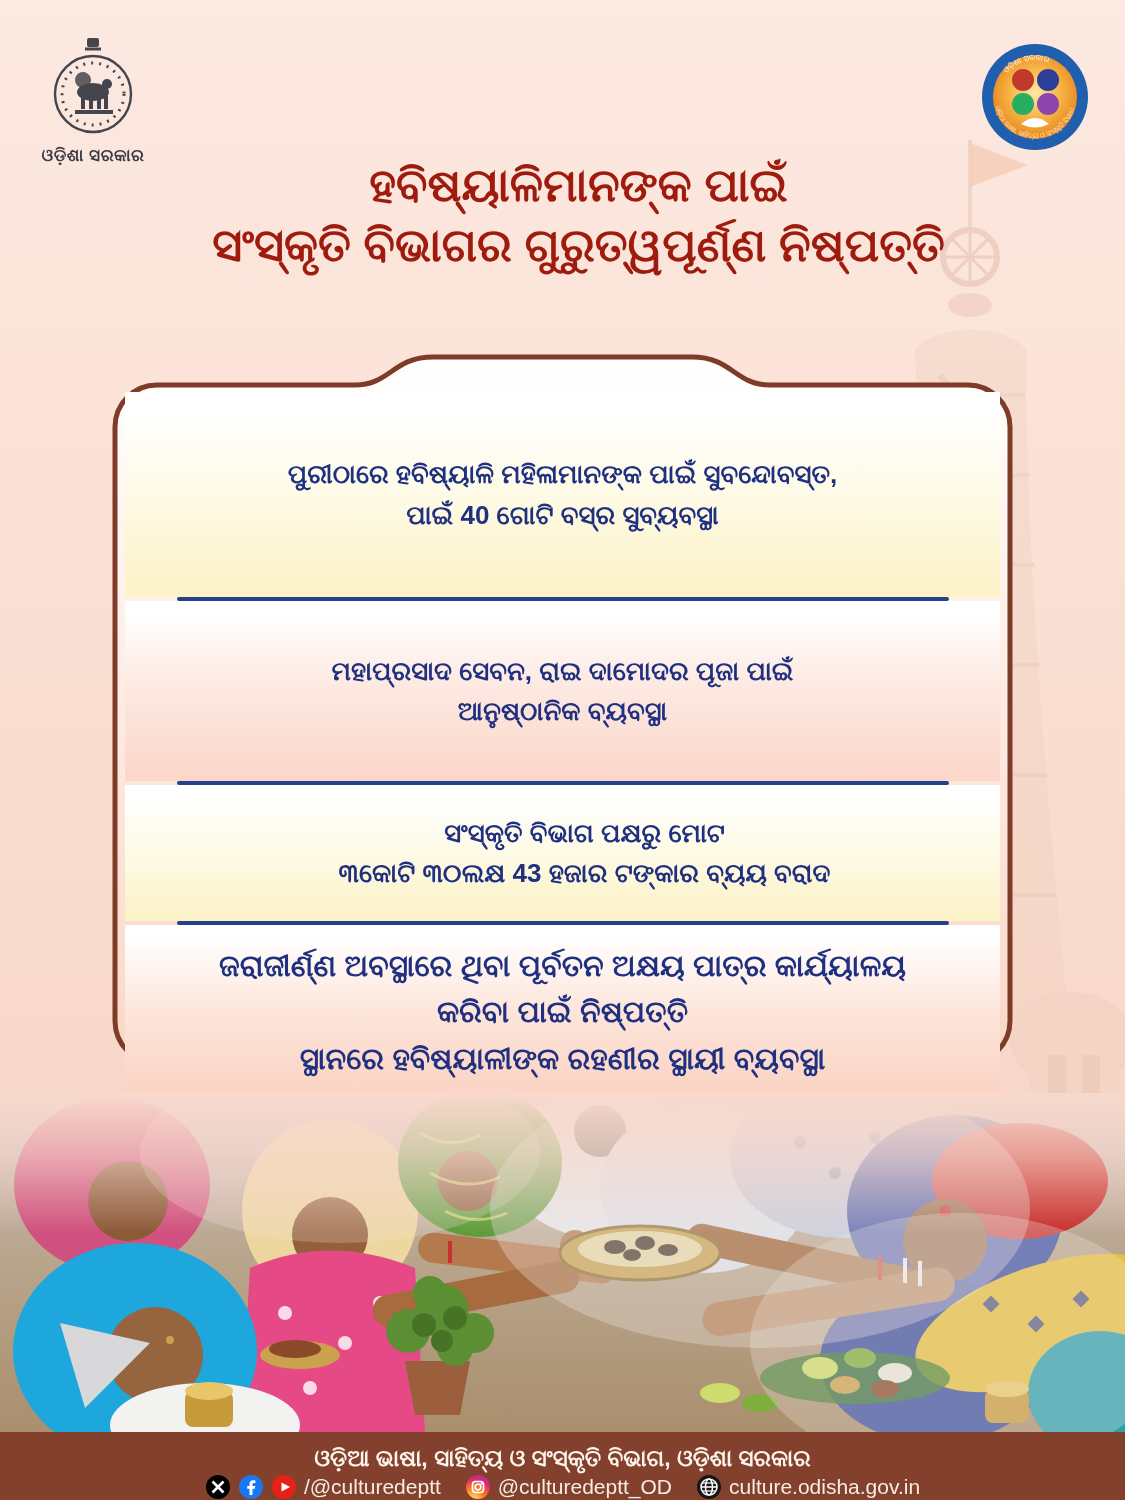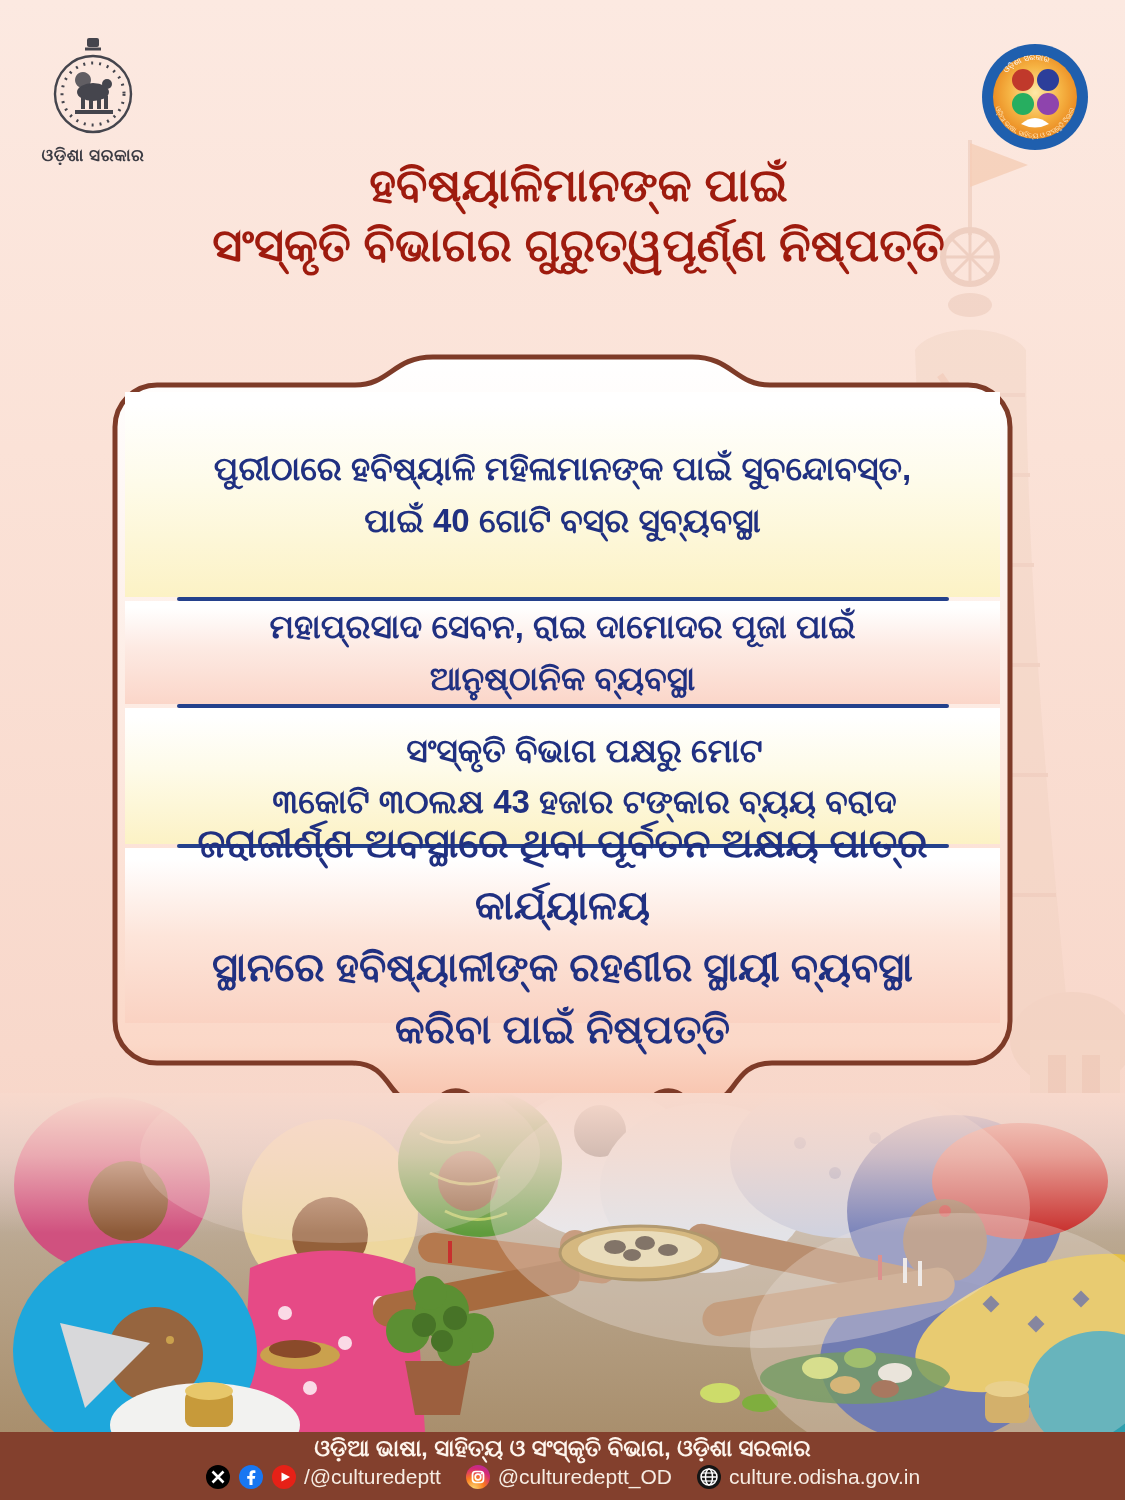--- a/index.html
+++ b/index.html
@@ -16,35 +16,35 @@
   .logo-right{ position:absolute; left:978px; top:40px; width:115px; height:115px; }
 
   
   .title{ position:absolute; top:156px; left:16px; width:100%; text-align:center;
           color:#9e1b0e; font-weight:800; font-size:46px; line-height:1.3; }
 
   
   .card-svg{ position:absolute; left:100px; top:340px; width:925px; height:830px; }
   .card-content{ position:absolute; left:125px; top:392px; width:875px; }
   .blk{ display:flex; flex-direction:column; justify-content:center; align-items:center;
-        text-align:center; color:#203081; font-weight:700; font-size:33px; line-height:1.55; }
+        text-align:center; color:#203081; font-weight:700; font-size:26px; line-height:1.55; }
   .blk.yellow{ background:linear-gradient(180deg,#ffffff 6%,#fefbe9 45%,#fcf2c5 100%); }
   .blk.pink  { background:linear-gradient(180deg,#ffffff 6%,#fdeae3 45%,#fbd6c9 100%); }
   .blk.pink2 { background:linear-gradient(180deg,#ffffff 6%,#fde5da 50%,#fad2c2 100%); }
-  .b1{ height:205px; } .b2{ height:103px; } .b3{ height:136px;padding-left:44px; } .b4{ height:175px; font-size:40px; }
+  .b1{ height:205px; } .b2{ height:180px; } .b3{ height:136px;padding-left:44px; } .b4{ height:175px; font-size:30px; }
   .sep{ width:772px; height:4px; margin:0 auto; background:#24418c; border-radius:2px; }
 
   
   .photo{ position:absolute; left:0; top:1093px; width:1125px; height:339px; background:#b5a48c; }
   .photo-fade{ position:absolute; left:0; top:0; width:100%; height:140px;
                background:linear-gradient(180deg,#f8d9cc 0%, rgba(248,217,204,.65) 45%, rgba(248,217,204,0) 100%); }
 
   
   .footer{ position:absolute; left:0; top:1432px; width:1125px; height:68px; background:#83402d;
-           display:flex; flex-direction:column; align-items:center; }
+           display:flex; flex-direction:column; align-items:center;justify-content:flex-end; }
   .footer .dept{ margin-top:3px; color:#fdf4ec; font-size:23px; font-weight:700; }
   .social{ display:flex; align-items:center; gap:0; margin-top:2px; color:#f6ece3; font-size:21px; }
   .social .grp{ display:flex; align-items:center; gap:7px; }
   .social .spacer{ width:24px; }
   .icn{ width:26px; height:26px; display:block; }
 </style>
 </head>
 <body>
 
 <div class="page">
@@ -162,22 +162,22 @@
       <div>ଆନୁଷ୍ଠାନିକ ବ୍ୟବସ୍ଥା</div>
     </div>
     <div class="sep"></div>
     <div class="blk yellow b3">
       <div>ସଂସ୍କୃତି ବିଭାଗ ପକ୍ଷରୁ ମୋଟ</div>
       <div>୩କୋଟି ୩୦ଲକ୍ଷ 43 ହଜାର ଟଙ୍କାର ବ୍ୟୟ ବରାଦ</div>
     </div>
     <div class="sep"></div>
     <div class="blk pink2 b4">
       <div>ଜରାଜୀର୍ଣ୍ଣ ଅବସ୍ଥାରେ ଥିବା ପୂର୍ବତନ ଅକ୍ଷୟ ପାତ୍ର କାର୍ଯ୍ୟାଳୟ</div>
+      <div>କରିବା ପାଇଁ ନିଷ୍ପତ୍ତି</div>
       <div>ସ୍ଥାନରେ ହବିଷ୍ୟାଳୀଙ୍କ ରହଣୀର ସ୍ଥାୟୀ ବ୍ୟବସ୍ଥା</div>
-      <div>କରିବା ପାଇଁ ନିଷ୍ପତ୍ତି</div>
     </div>
   </div>
 
   <div class="photo">
     <svg width="1125" height="339" viewBox="0 0 1125 339">
       <defs>
         <linearGradient id="ground" x1="0" y1="0" x2="0" y2="1">
           <stop offset="0" stop-color="#cfc2cb"></stop>
             <stop offset="0.45" stop-color="#baa78f"></stop>
             <stop offset="1" stop-color="#a98f6d"></stop>

